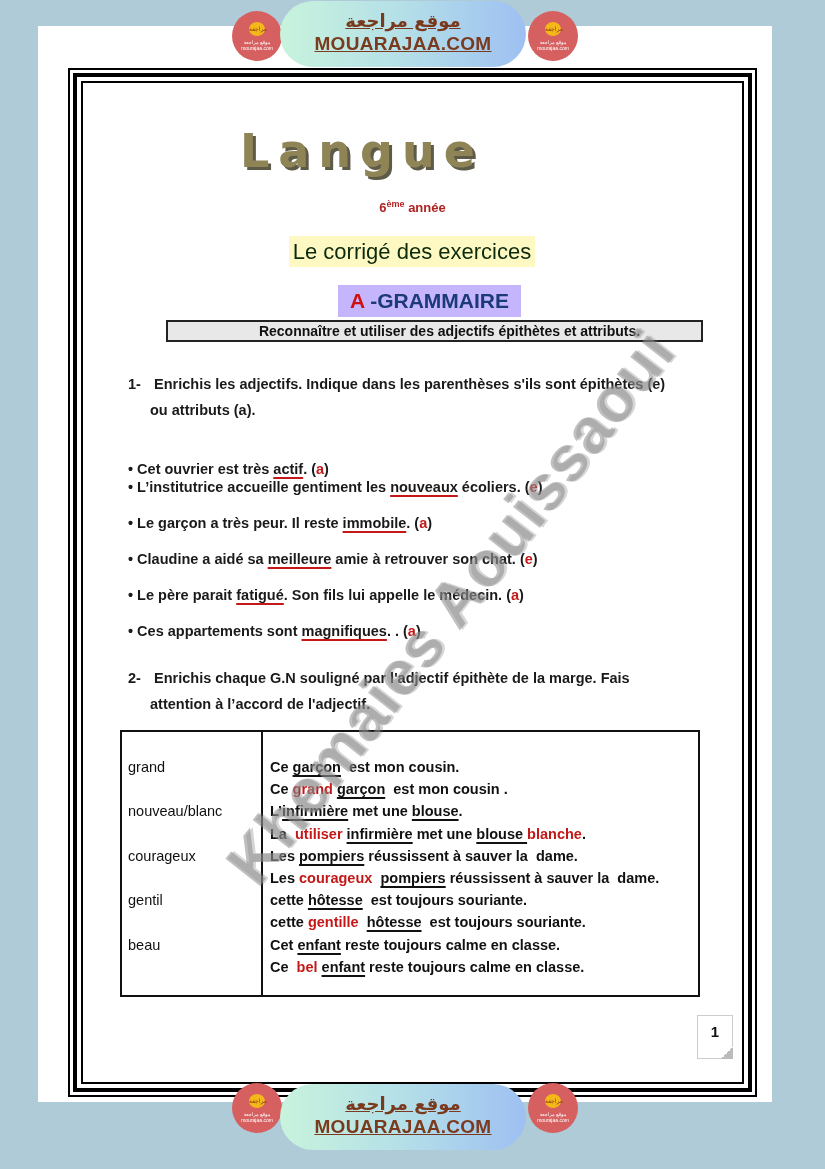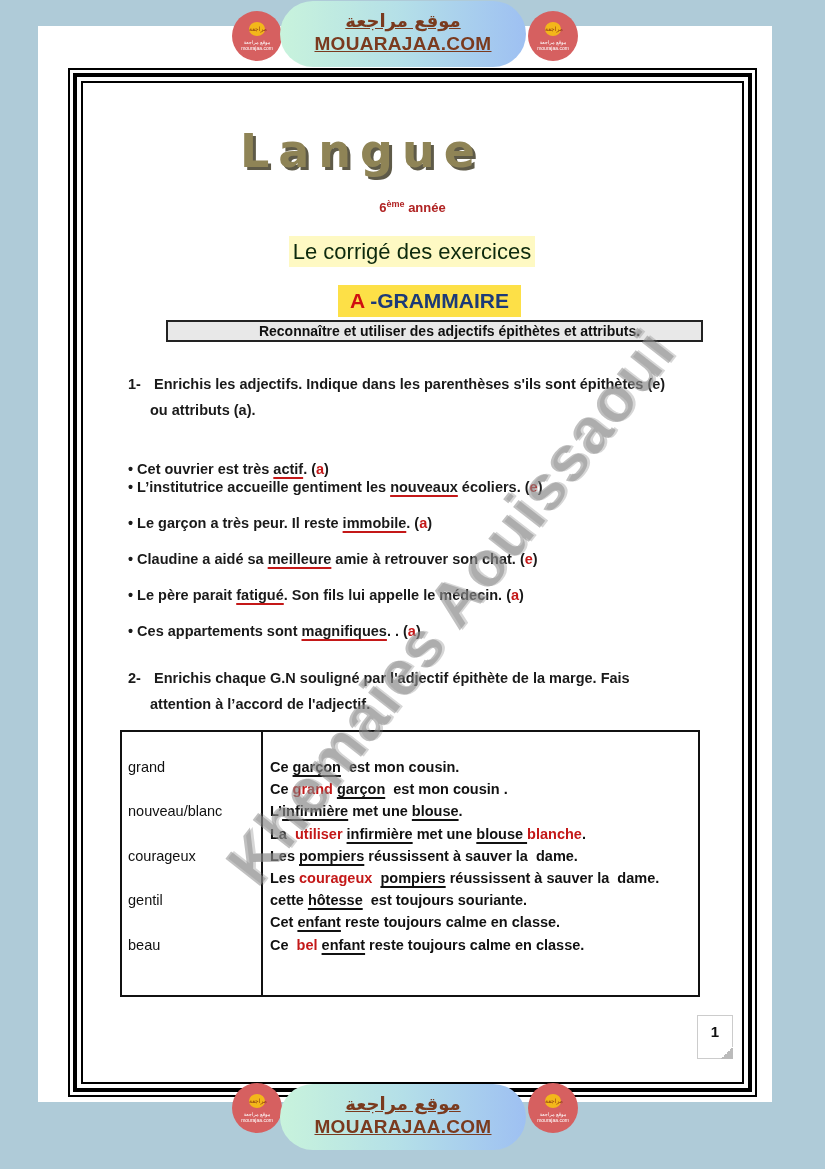--- a/index.html
+++ b/index.html
@@ -54,21 +54,21 @@
     color:#b02222; font-weight:bold; font-size:13px;
   }
   .level sup { font-size:9px; }
   .corrige {
     position:absolute; left:289px; top:236px; width:246px; height:31px;
     background:#fef9c3; color:#0d2a0d; font-size:22px; font-weight:normal;
     text-align:center; line-height:31px;
   }
   .grammaire {
     position:absolute; left:338px; top:285px; width:183px; height:32px;
-    background:#fde047; text-align:center; line-height:32px;
+    background:#c4b5fd; text-align:center; line-height:32px;
     font-size:21px; font-weight:bold; color:#1c3a78;
   }
   .grammaire .a { color:#d01010; }
   .objective {
     position:absolute; left:166px; top:320px; width:537px; height:22px;
     box-sizing:border-box; border:2px solid #222; background:#e8e8e8;
     text-align:center; font-size:14px; font-weight:bold; color:#111; line-height:18px;
     padding-left:30px;
   }
   .q { position:absolute; left:128px; font-size:14.5px; font-weight:bold; color:#1a1a1a; line-height:26px; }
@@ -172,20 +172,21 @@
       <div>beau</div>
     </div>
   <div class="col-right" id="sentence-col">
       <div><span>Ce </span><span class="u-blk">garçon</span><span>  est mon cousin.</span></div>
       <div><span>Ce </span><span class="red">grand</span><span> </span><span class="u-blk">garçon</span><span>  est mon cousin .</span></div>
       <div><span>L’</span><span class="u-blk">infirmière</span><span> met une </span><span class="u-blk">blouse</span><span>.</span></div>
       <div><span>La  </span><span class="red">utiliser</span><span> </span><span class="u-blk">infirmière</span><span> met une </span><span class="u-blk">blouse </span><span class="red">blanche</span><span>.</span></div>
       <div><span>Les </span><span class="u-blk">pompiers</span><span> réussissent à sauver la  dame.</span></div>
       <div><span>Les </span><span class="red">courageux</span><span>  </span><span class="u-blk">pompiers</span><span> réussissent à sauver la  dame.</span></div>
       <div><span>cette </span><span class="u-blk">hôtesse</span><span>  est toujours souriante.</span></div>
+      <div><span>cette </span><span class="red">gentille</span><span>  </span><span class="u-blk">hôtesse</span><span>  est toujours souriante.</span></div>
       <div><span>Cet </span><span class="u-blk">enfant</span><span> reste toujours calme en classe.</span></div>
       <div><span>Ce  </span><span class="red">bel</span><span> </span><span class="u-blk">enfant</span><span> reste toujours calme en classe.</span></div>
     </div>
 </div>
 
 <div class="watermark">Khemaies Aouissaoui</div>
 
 <div class="pagenum">
   <span>1</span>
   <div class="curl"></div>

